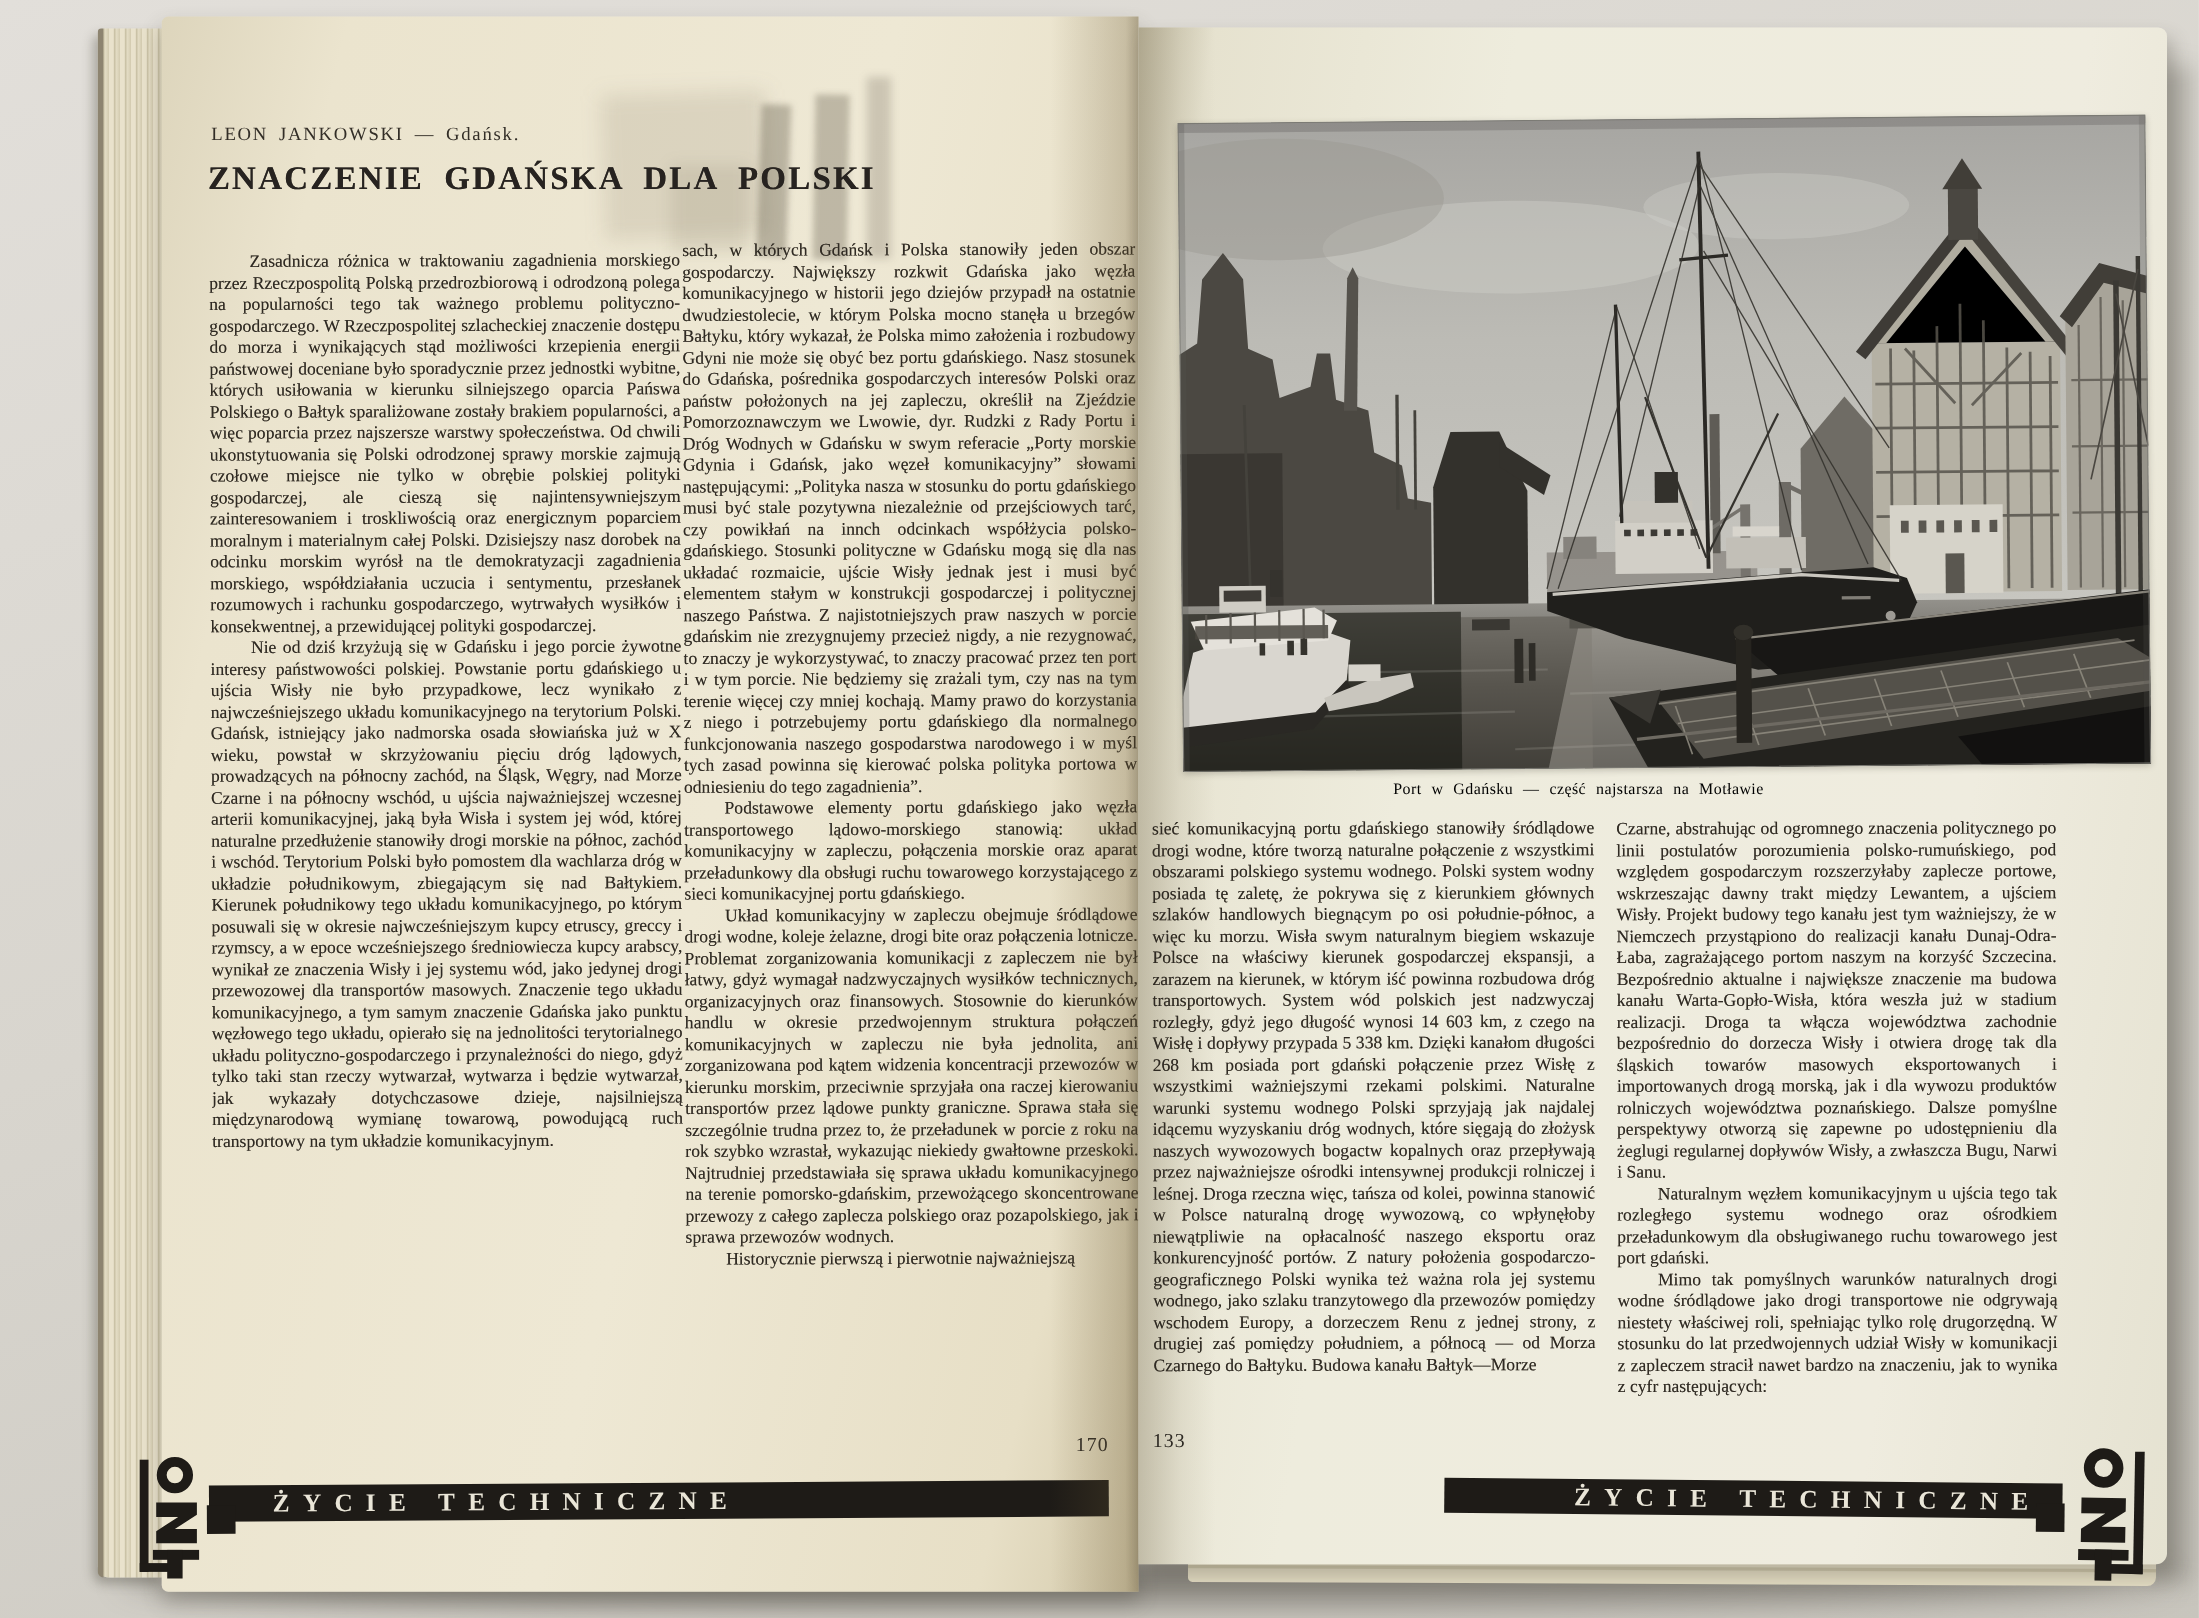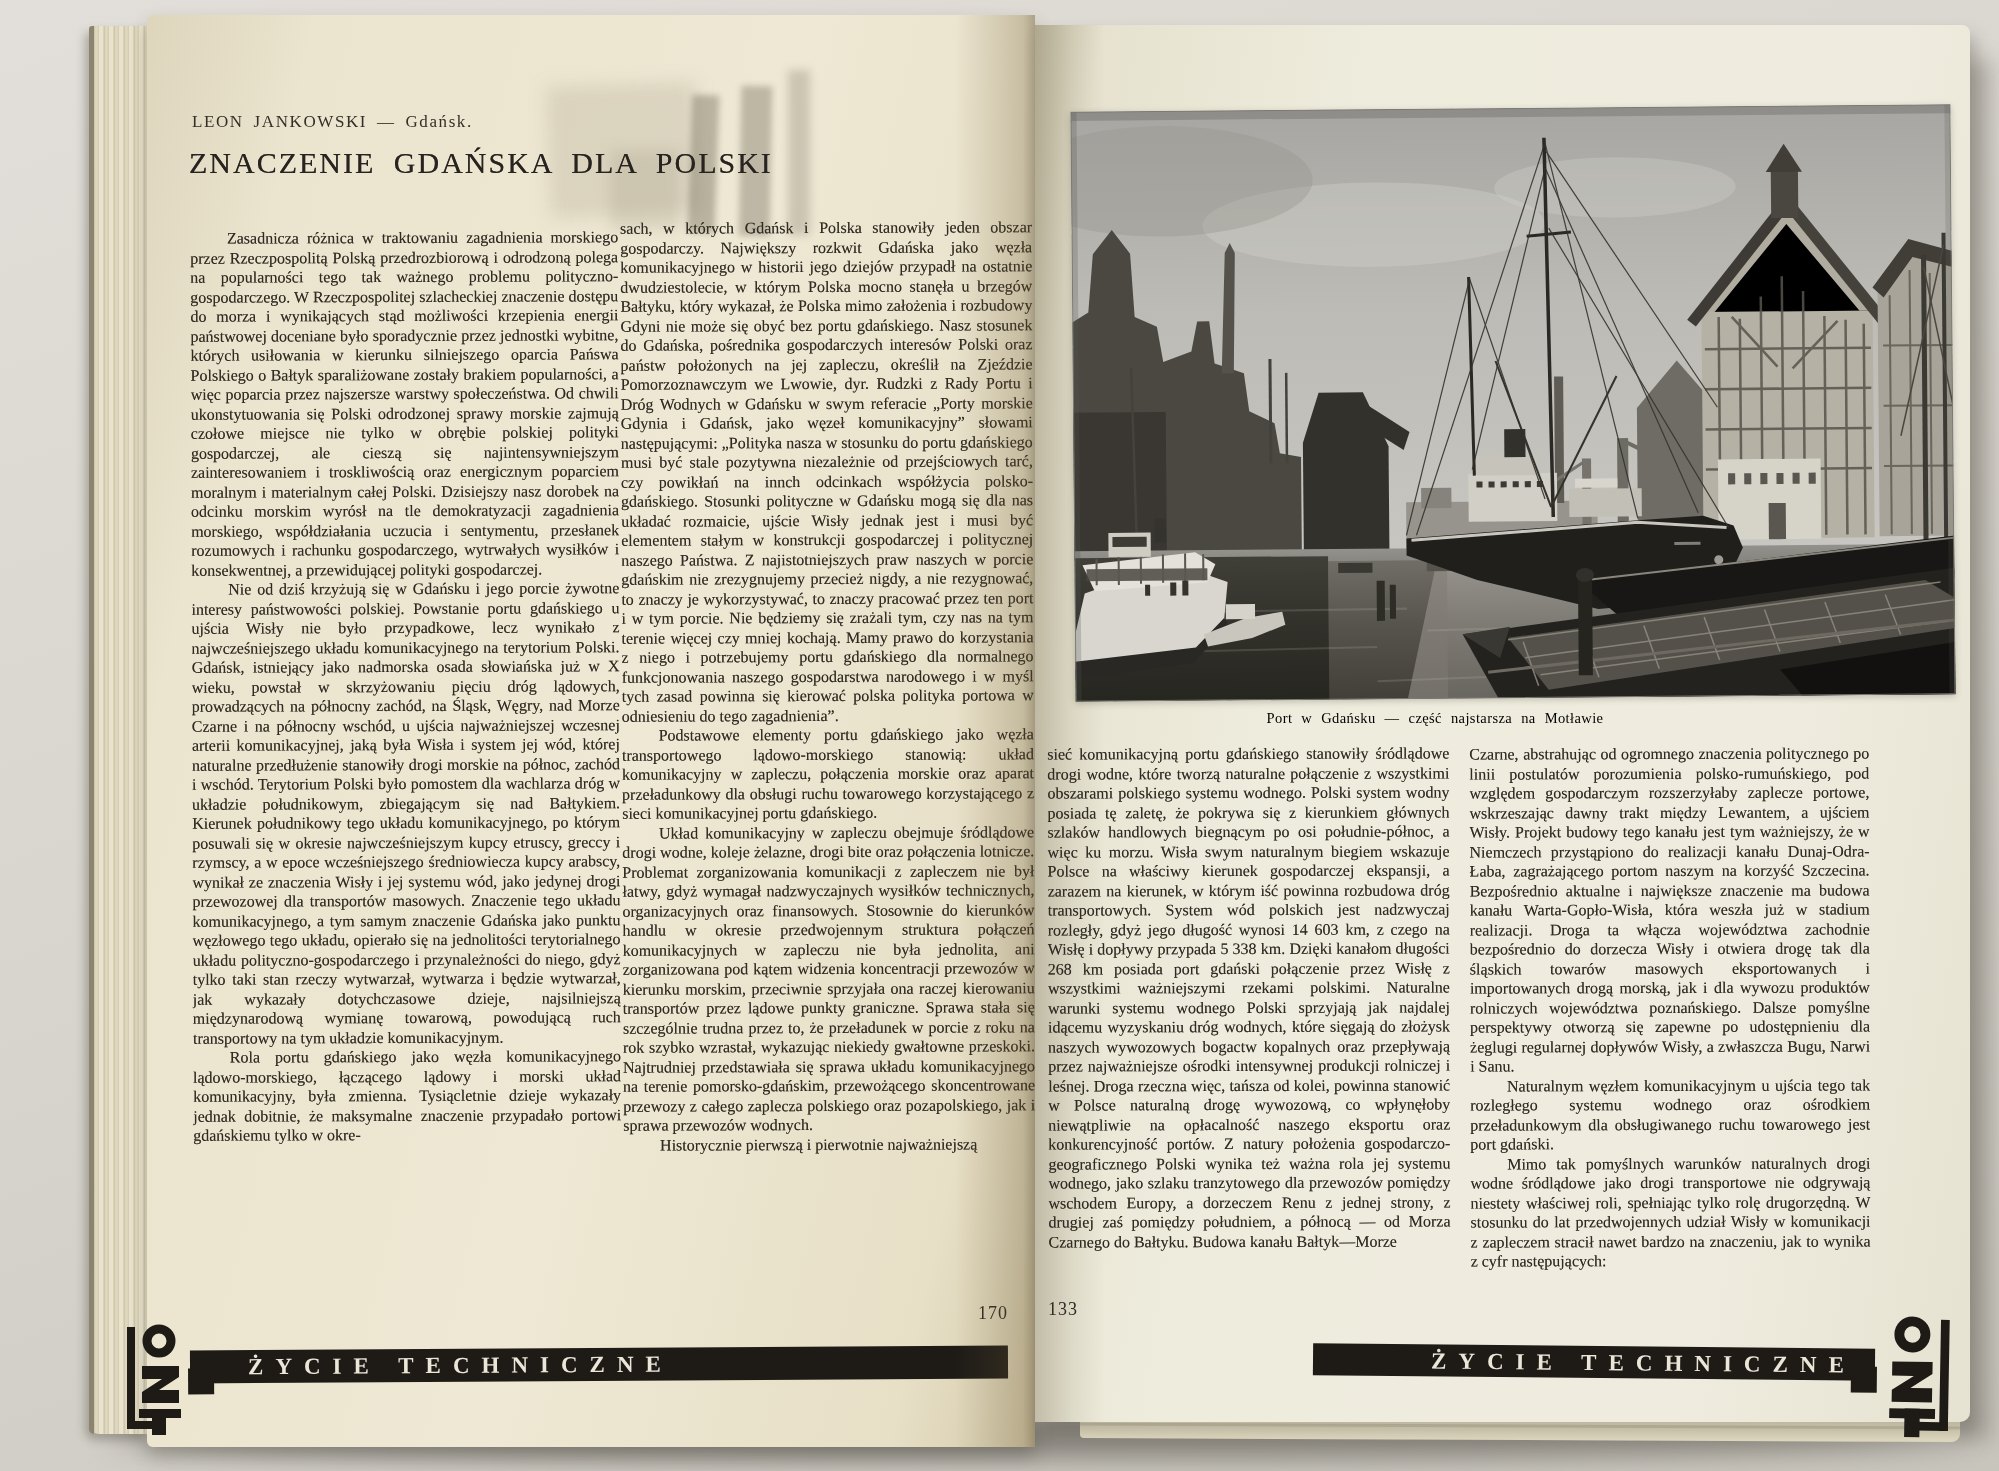--- a/index.html
+++ b/index.html
@@ -44,21 +44,21 @@
   .ghost{position:absolute;pointer-events:none;}
   .g1{left:548px;top:84px;width:150px;height:132px;background:rgba(112,102,78,.15);filter:blur(9px);transform:rotate(-2deg);}
   .g2{left:690px;top:95px;width:27px;height:138px;background:rgba(66,58,44,.30);filter:blur(3px);transform:rotate(2deg);}
   .g3{left:740px;top:86px;width:31px;height:150px;background:rgba(66,58,44,.28);filter:blur(3px);transform:rotate(1deg);}
   .g4{left:788px;top:70px;width:22px;height:165px;background:rgba(70,62,48,.20);filter:blur(4px);}
   .g5{left:610px;top:150px;width:70px;height:80px;background:rgba(100,90,66,.12);filter:blur(7px);}
   
   .byline{position:absolute;left:192px;top:112px;font-size:17px;letter-spacing:1.6px;
     color:#332e27;word-spacing:4px;}
   .title{position:absolute;left:189px;top:143px;width:700px;
-    font-size:30px;font-weight:normal;line-height:40px;letter-spacing:2px;word-spacing:9px;
+    font-size:30px;font-weight:bold;line-height:40px;letter-spacing:2px;word-spacing:9px;
     color:#272320;text-shadow:0 0 .5px rgba(30,26,20,.7);}
   .col{position:absolute;overflow:hidden;text-align:justify;
     font-size:16px;line-height:19.5px;color:#2f2a23;
     text-shadow:0 0 .45px rgba(45,38,28,.55);}
   .para{margin:0;}
   .para.ind{text-indent:2.3em;}
   .pagenum{position:absolute;font-size:18px;color:#2e2a24;letter-spacing:1px;}
   #pn-170{left:938px;top:1303px;width:70px;text-align:right;}
   #pn-171{left:1048px;top:1299px;}
   
@@ -106,21 +106,20 @@
 
   <div class="byline">LEON JANKOWSKI — Gdańsk.</div>
 
   <div class="title">
     <div>ZNACZENIE GDAŃSKA DLA POLSKI</div>
   </div>
 
   <div class="col" style="left:192px;top:228px;width:428px;height:1098px;transform:rotate(-.2deg);">
       <p class="para ind">Zasadnicza różnica w traktowaniu zagadnienia morskiego przez Rzeczpospolitą Polską przedrozbiorową i odrodzoną polega na popularności tego tak ważnego problemu polityczno-gospodarczego. W Rzeczpospolitej szlacheckiej znaczenie dostępu do morza i wynikających stąd możliwości krzepienia energii państwowej doceniane było sporadycznie przez jednostki wybitne, których usiłowania w kierunku silniejszego oparcia Pańswa Polskiego o Bałtyk sparaliżowane zostały brakiem popularności, a więc poparcia przez najszersze warstwy społeczeństwa. Od chwili ukonstytuowania się Polski odrodzonej sprawy morskie zajmują czołowe miejsce nie tylko w obrębie polskiej polityki gospodarczej, ale cieszą się najintensywniejszym zainteresowaniem i troskliwością oraz energicznym poparciem moralnym i materialnym całej Polski. Dzisiejszy nasz dorobek na odcinku morskim wyrósł na tle demokratyzacji zagadnienia morskiego, współdziałania uczucia i sentymentu, przesłanek rozumowych i rachunku gospodarczego, wytrwałych wysiłków i konsekwentnej, a przewidującej polityki gospodarczej.</p>
       <p class="para ind">Nie od dziś krzyżują się w Gdańsku i jego porcie żywotne interesy państwowości polskiej. Powstanie portu gdańskiego u ujścia Wisły nie było przypadkowe, lecz wynikało z najwcześniejszego układu komunikacyjnego na terytorium Polski. Gdańsk, istniejący jako nadmorska osada słowiańska już w X wieku, powstał w skrzyżowaniu pięciu dróg lądowych, prowadzących na północny zachód, na Śląsk, Węgry, nad Morze Czarne i na północny wschód, u ujścia najważniejszej wczesnej arterii komunikacyjnej, jaką była Wisła i system jej wód, której naturalne przedłużenie stanowiły drogi morskie na północ, zachód i wschód. Terytorium Polski było pomostem dla wachlarza dróg w układzie południkowym, zbiegającym się nad Bałtykiem. Kierunek południkowy tego układu komunikacyjnego, po którym posuwali się w okresie najwcześniejszym kupcy etruscy, greccy i rzymscy, a w epoce wcześniejszego średniowiecza kupcy arabscy, wynikał ze znaczenia Wisły i jej systemu wód, jako jedynej drogi przewozowej dla transportów masowych. Znaczenie tego układu komunikacyjnego, a tym samym znaczenie Gdańska jako punktu węzłowego tego układu, opierało się na jednolitości terytorialnego układu polityczno-gospodarczego i przynależności do niego, gdyż tylko taki stan rzeczy wytwarzał, wytwarza i będzie wytwarzał, jak wykazały dotychczasowe dzieje, najsilniejszą międzynarodową wymianę towarową, powodującą ruch transportowy na tym układzie komunikacyjnym.</p>
-      <p class="para ind">Rola portu gdańskiego jako węzła komunikacyjnego lądowo-morskiego, łączącego lądowy i morski układ komunikacyjny, była zmienna. Tysiącletnie dzieje wykazały jednak dobitnie, że maksymalne znaczenie przypadało portowi gdańskiemu tylko w okre-</p>
     </div>
   <div class="col" style="left:622px;top:218px;width:412px;height:1106px;transform:rotate(-.2deg);">
       <p class="para">sach, w których Gdańsk i Polska stanowiły jeden obszar gospodarczy. Największy rozkwit Gdańska jako węzła komunikacyjnego w historii jego dziejów przypadł na ostatnie dwudziestolecie, w którym Polska mocno stanęła u brzegów Bałtyku, który wykazał, że Polska mimo założenia i rozbudowy Gdyni nie może się obyć bez portu gdańskiego. Nasz stosunek do Gdańska, pośrednika gospodarczych interesów Polski oraz państw położonych na jej zapleczu, określił na Zjeździe Pomorzoznawczym we Lwowie, dyr. Rudzki z Rady Portu i Dróg Wodnych w Gdańsku w swym referacie „Porty morskie Gdynia i Gdańsk, jako węzeł komunikacyjny” słowami następującymi: „Polityka nasza w stosunku do portu gdańskiego musi być stale pozytywna niezależnie od przejściowych tarć, czy powikłań na innch odcinkach współżycia polsko-gdańskiego. Stosunki polityczne w Gdańsku mogą się dla nas układać rozmaicie, ujście Wisły jednak jest i musi być elementem stałym w konstrukcji gospodarczej i politycznej naszego Państwa. Z najistotniejszych praw naszych w porcie gdańskim nie zrezygnujemy przecież nigdy, a nie rezygnować, to znaczy je wykorzystywać, to znaczy pracować przez ten port i w tym porcie. Nie będziemy się zrażali tym, czy nas na tym terenie więcej czy mniej kochają. Mamy prawo do korzystania z niego i potrzebujemy portu gdańskiego dla normalnego funkcjonowania naszego gospodarstwa narodowego i w myśl tych zasad powinna się kierować polska polityka portowa w odniesieniu do tego zagadnienia”.</p>
       <p class="para ind">Podstawowe elementy portu gdańskiego jako węzła transportowego lądowo-morskiego stanowią: układ komunikacyjny w zapleczu, połączenia morskie oraz aparat przeładunkowy dla obsługi ruchu towarowego korzystającego z sieci komunikacyjnej portu gdańskiego.</p>
       <p class="para ind">Układ komunikacyjny w zapleczu obejmuje śródlądowe drogi wodne, koleje żelazne, drogi bite oraz połączenia lotnicze. Problemat zorganizowania komunikacji z zapleczem nie był łatwy, gdyż wymagał nadzwyczajnych wysiłków technicznych, organizacyjnych oraz finansowych. Stosownie do kierunków handlu w okresie przedwojennym struktura połączeń komunikacyjnych w zapleczu nie była jednolita, ani zorganizowana pod kątem widzenia koncentracji przewozów w kierunku morskim, przeciwnie sprzyjała ona raczej kierowaniu transportów przez lądowe punkty graniczne. Sprawa stała się szczególnie trudna przez to, że przeładunek w porcie z roku na rok szybko wzrastał, wykazując niekiedy gwałtowne przeskoki. Najtrudniej przedstawiała się sprawa układu komunikacyjnego na terenie pomorsko-gdańskim, przewożącego skoncentrowane przewozy z całego zaplecza polskiego oraz pozapolskiego, jak i sprawa przewozów wodnych.</p>
       <p class="para ind">Historycznie pierwszą i pierwotnie najważniejszą</p>
     </div>
 
   <div class="pagenum" id="pn-170">170</div>
 

